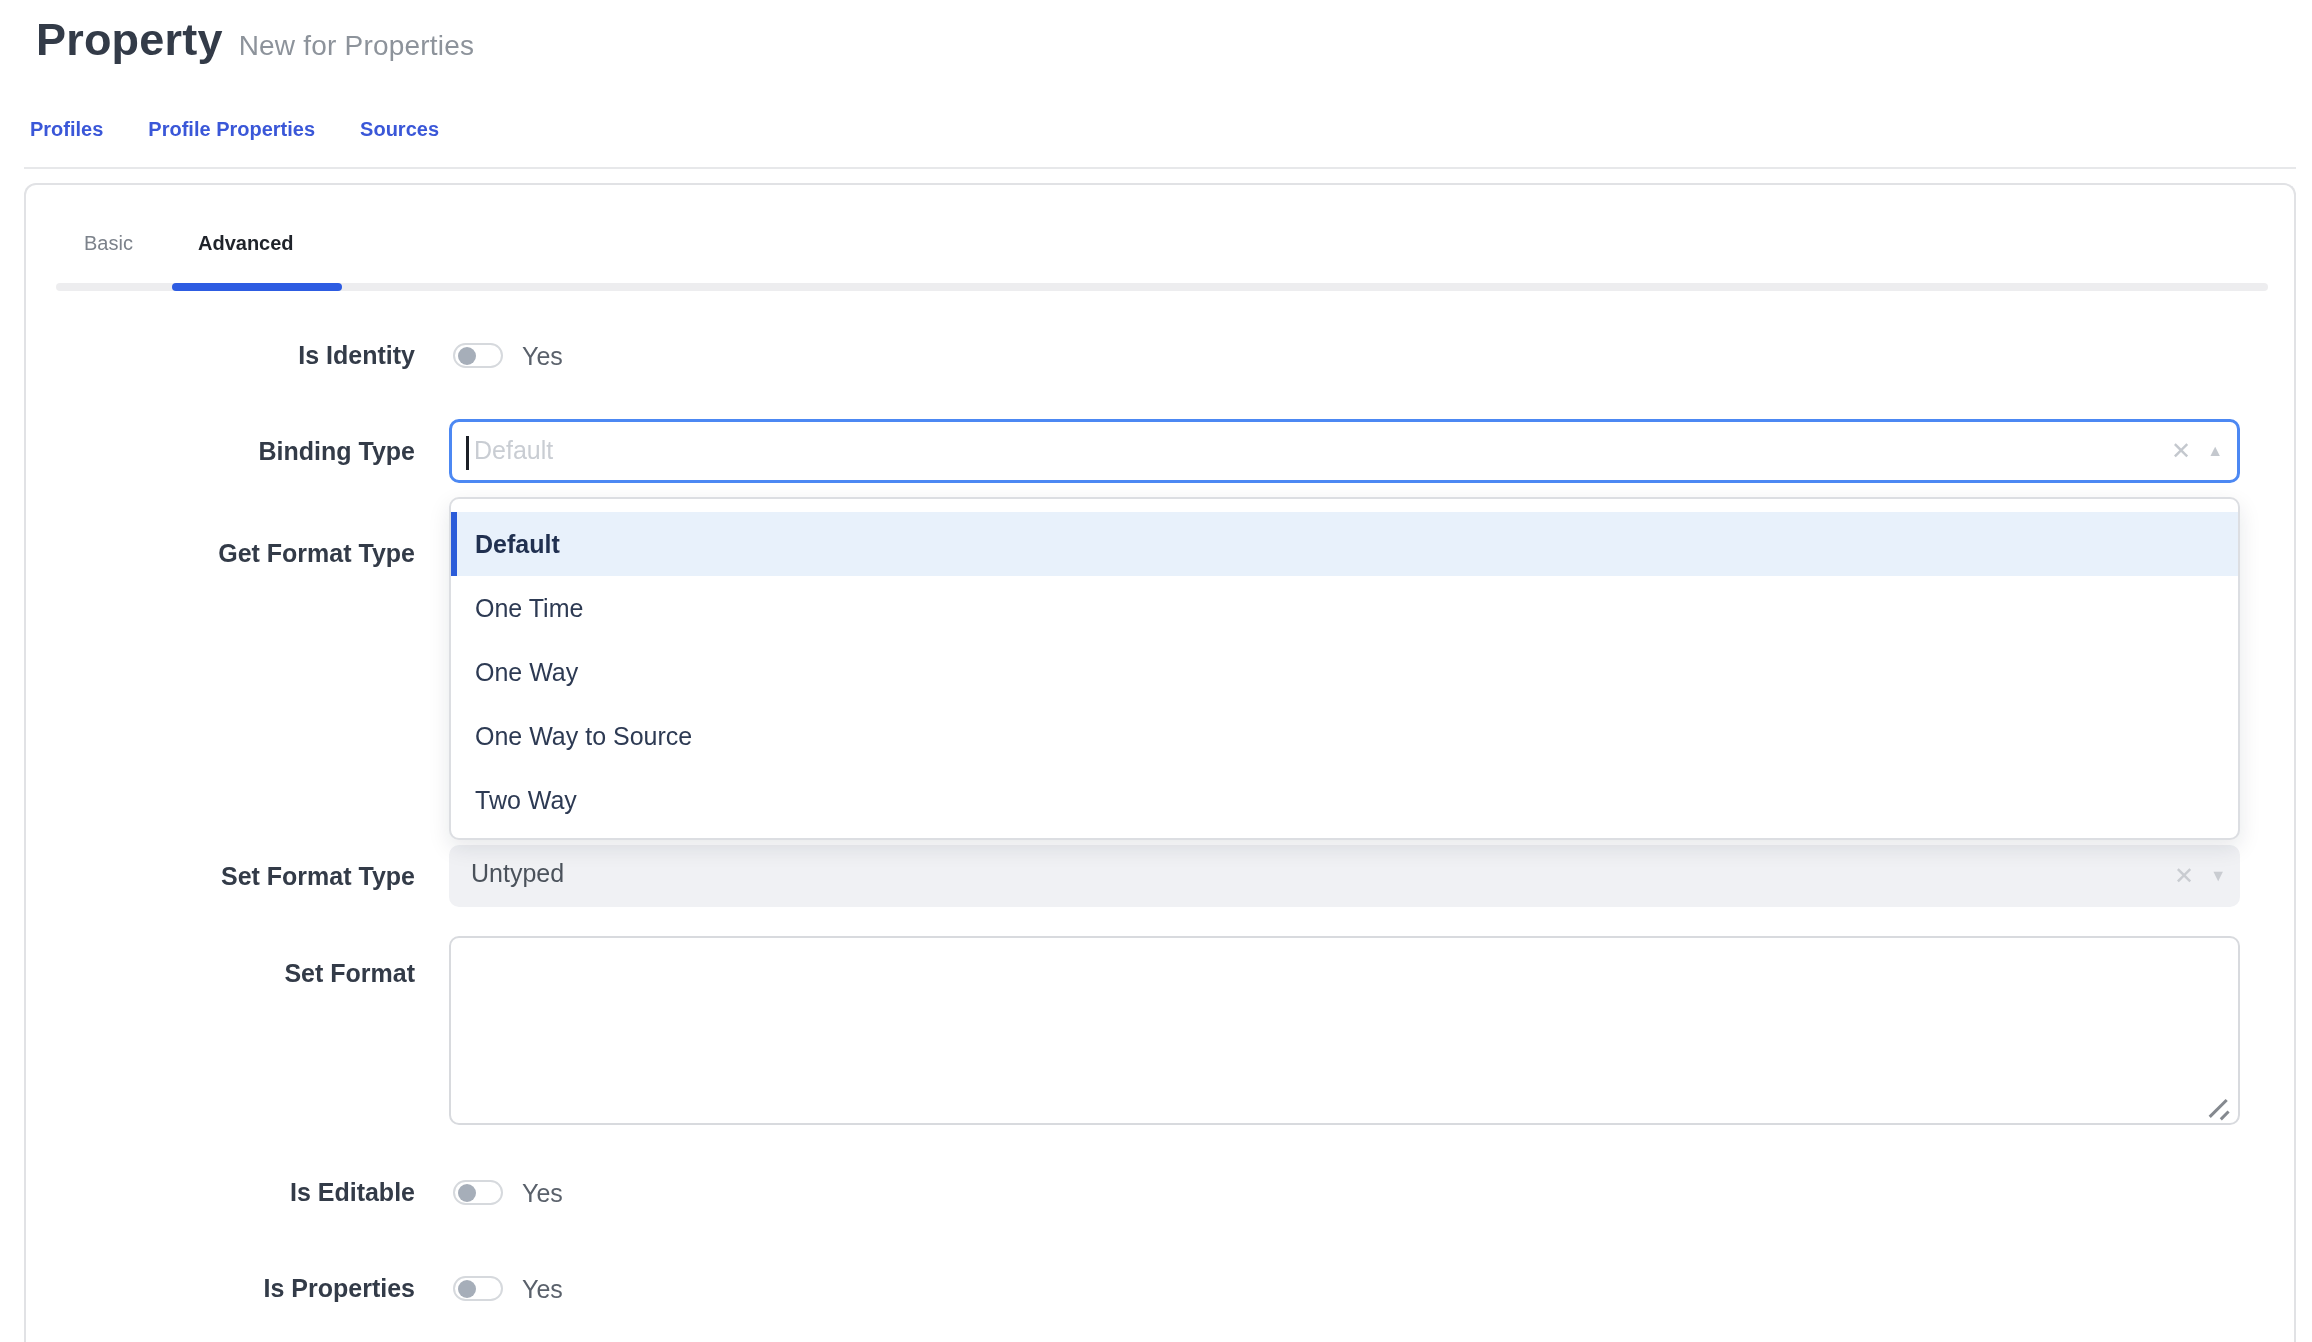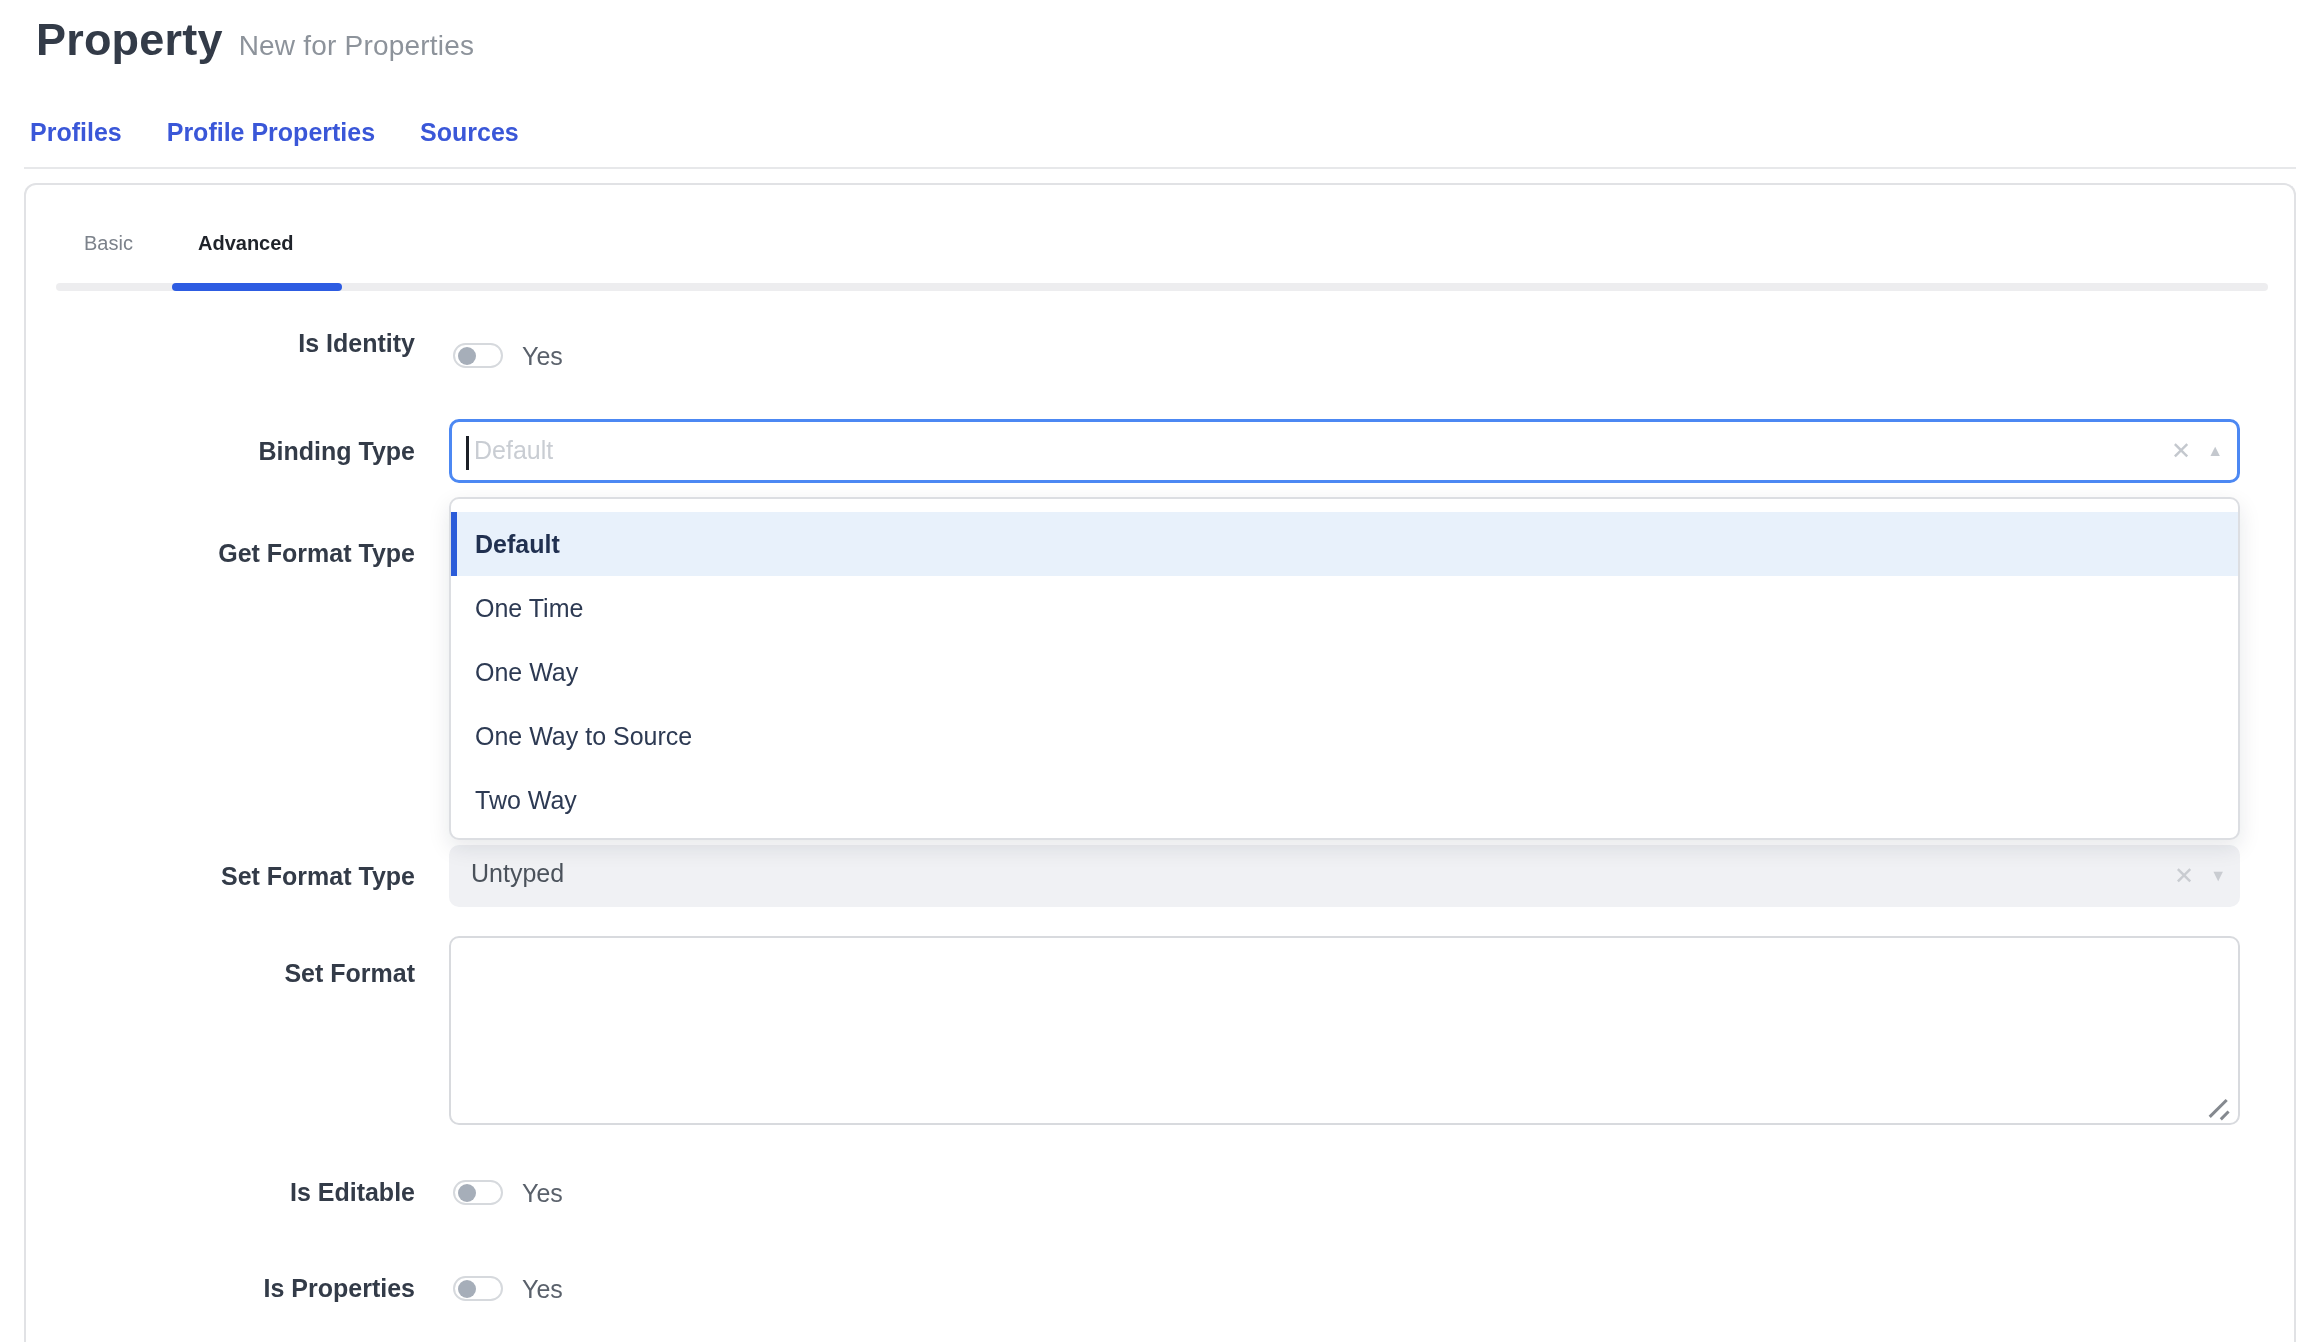--- a/index.html
+++ b/index.html
@@ -6,21 +6,21 @@
   html,body { width:2312px; height:1342px; overflow:hidden; background:#ffffff;
               font-family:"Liberation Sans", sans-serif; }
   .stage { position:relative; width:2312px; height:1342px; background:#fff; }
 
   
   .page-title { position:absolute; left:36px; top:14px; font-size:45px; font-weight:700;
                 color:#333b48; letter-spacing:0.2px; }
   .page-subtitle { font-size:28px; font-weight:400; color:#8d939b; margin-left:16px; }
 
   .nav { position:absolute; left:30px; top:118px; display:flex; gap:45px; }
-  .nav a { font-size:25px; font-weight:600; color:#3a57d8; text-decoration:none; cursor:pointer; }
+  .nav a { font-size:20px; font-weight:600; color:#3a57d8; text-decoration:none; cursor:pointer; }
 
   .top-divider { position:absolute; left:24px; top:167px; width:2272px; height:0;
                  border-top:2px solid #e7e8ea; }
 
   
   .card { position:absolute; left:24px; top:183px; width:2272px; height:1200px;
           background:#fff; border:2px solid #e1e2e5; border-bottom:none;
           border-radius:12px 12px 0 0; }
 
   
@@ -98,21 +98,21 @@
   <div class="top-divider"></div>
 
   <div class="card"></div>
 
   <div class="tab tab-basic">Basic</div>
   <div class="tab tab-advanced">Advanced</div>
   <div class="tab-track">
     <div class="tab-active-bar"></div>
   </div>
 
-  <div class="form-label" style="top:328px;padding-left:48px;">Is Identity</div>
+  <div class="form-label" style="top:340px;padding-left:48px;">Is Identity</div>
   <div class="toggle" style="top:343px;">
     <div class="knob"></div>
   </div>
   <div class="toggle-text" style="top:341px;">Yes</div>
 
   <div class="form-label" style="top:436px;">Binding Type</div>
   <div class="combo-focused">
     <span class="caret"></span>
     <span class="combo-placeholder">Default</span>
     <span class="field-icon icon-clear">✕</span>

